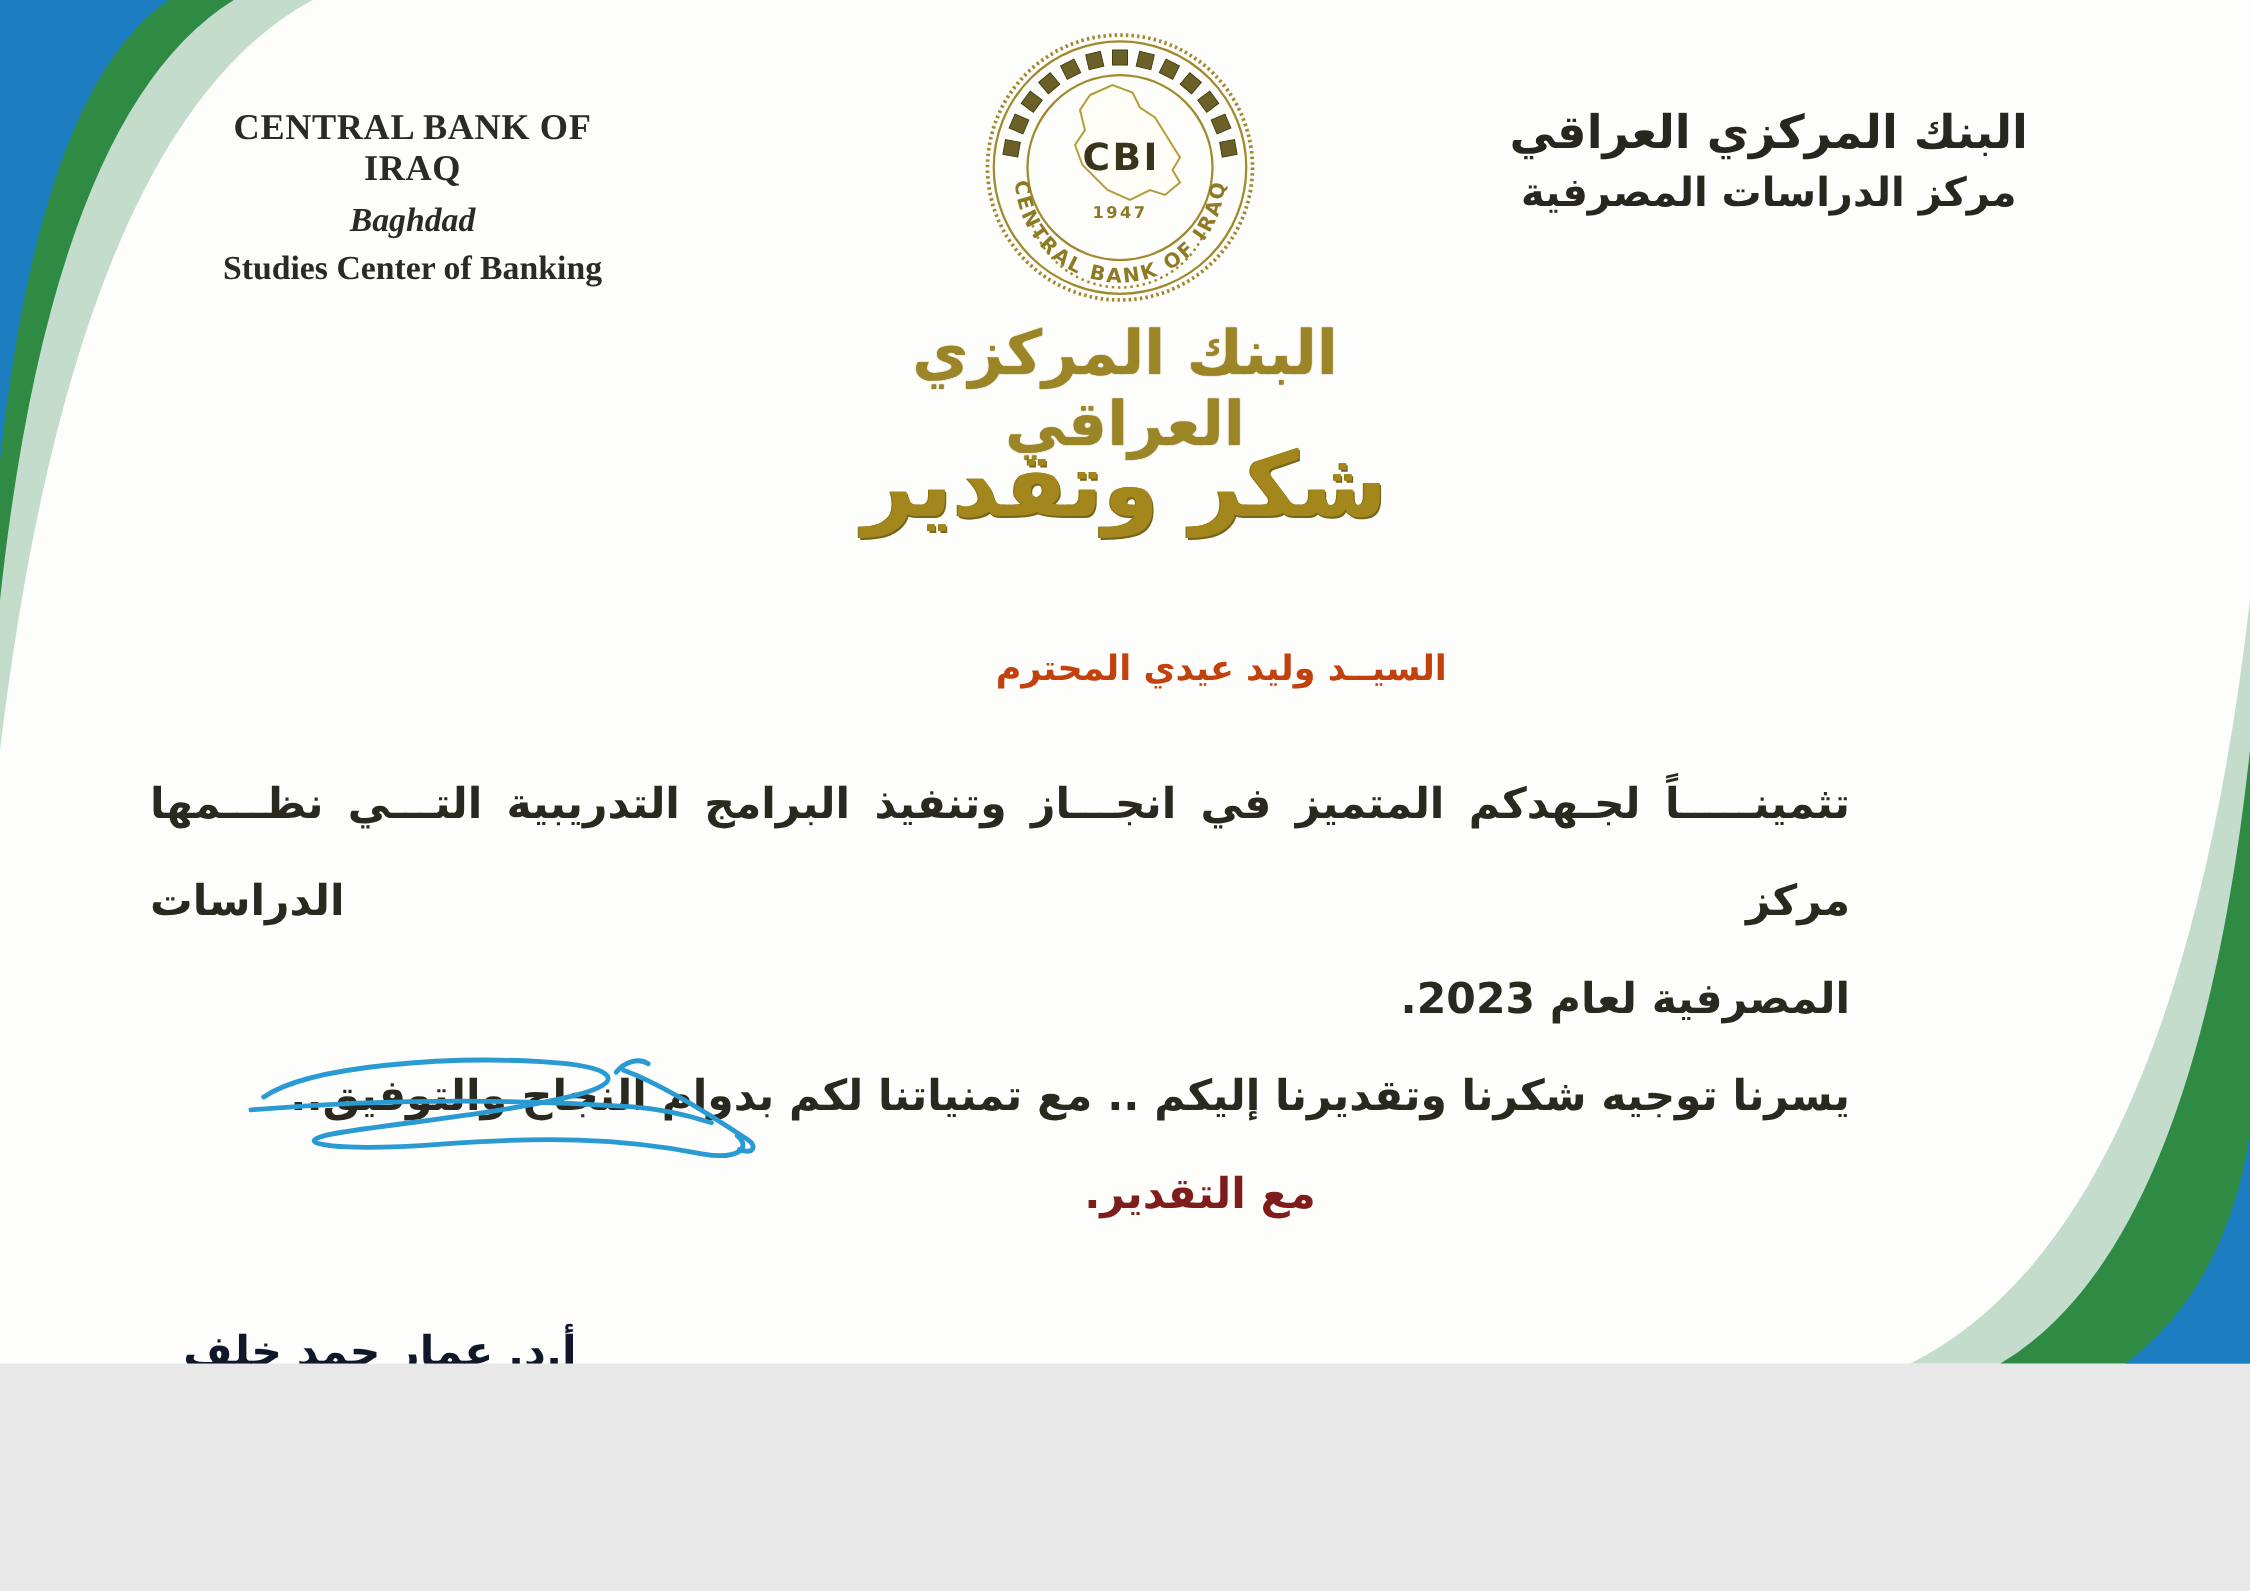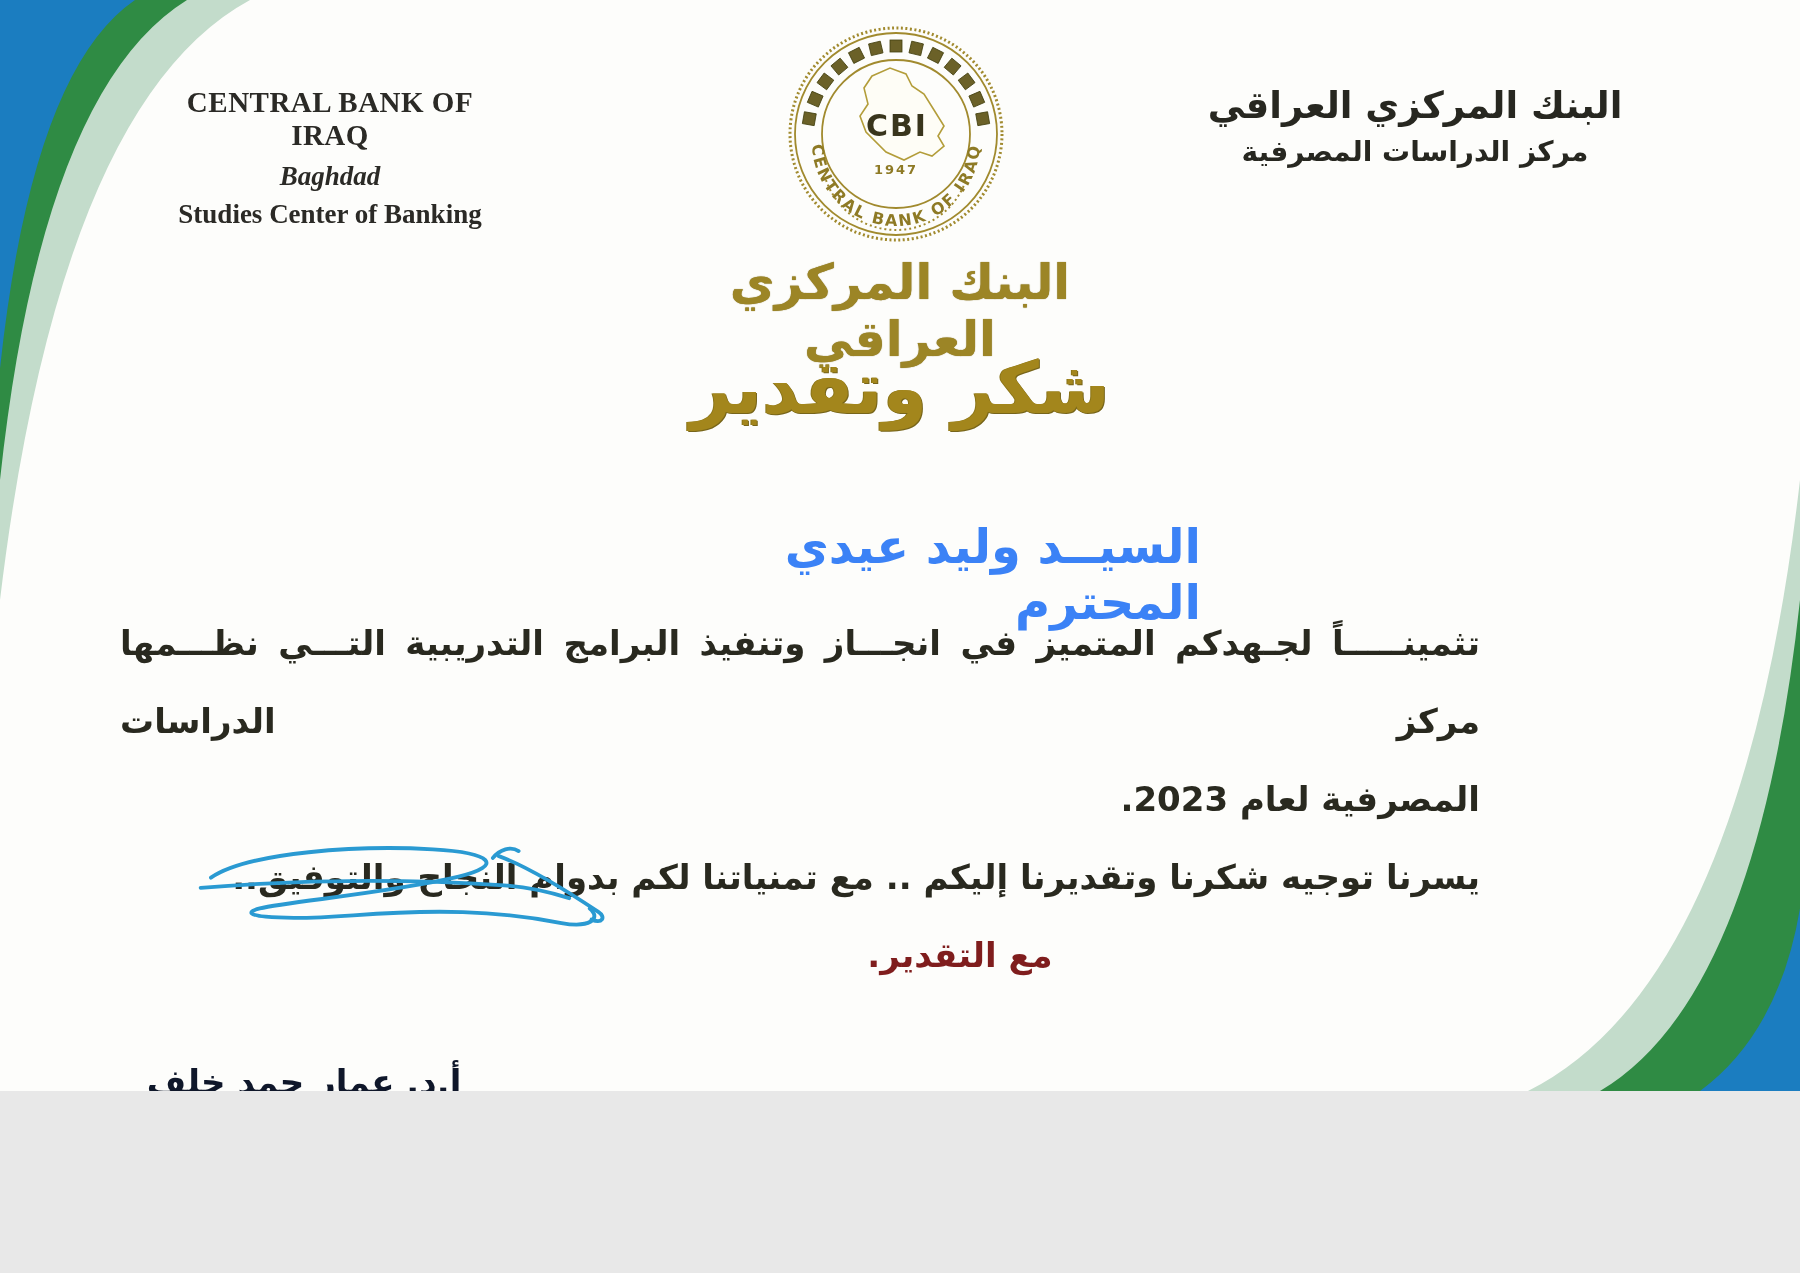--- a/index.html
+++ b/index.html
@@ -10,34 +10,34 @@
   .hdr-left{position:absolute;left:150px;top:86px;width:360px;text-align:center;
             font-family:"Liberation Serif",serif;font-weight:bold;color:#2b2a26;}
   .hdr-left .l1{font-size:29px;letter-spacing:.5px;}
   .hdr-left .l2{font-size:27px;margin-top:9px;font-style:italic;}
   .hdr-left .l3{font-size:27px;margin-top:7px;}
 
   .hdr-right{position:absolute;right:170px;top:84px;width:430px;text-align:center;
              direction:rtl;font-weight:bold;color:#272720;}
   .hdr-right .l1{font-size:37px;}
   .hdr-right .l2{font-size:34px;margin-top:10px;}
-  .hdr-right .l3{font-size:28px;margin-top:8px;}
+  .hdr-right .l3{font-size:32px;margin-top:8px;}
 
   .seal{position:absolute;left:786px;top:24px;width:220px;height:220px;}
 
   .kufic{position:absolute;left:690px;top:254px;width:420px;text-align:center;
          font-size:49px;font-weight:bold;color:#9c8526;letter-spacing:-1px;
          text-shadow:0 0 1px #7d6a1c;}
 
   .cert-title{position:absolute;left:640px;top:346px;width:520px;text-align:center;
          font-size:72px;font-weight:bold;color:#a3861c;
          text-shadow:1px 1px 0 #77651a, -1px 0 0 #8a7418;}
 
-  .addressee{position:absolute;left:753px;top:518px;width:448px;text-align:right;
-         direction:rtl;font-size:48px;font-weight:bold;color:#3b82f6;}
+  .addressee{position:absolute;left:753px;top:518px;width:448px;text-align:center;
+         direction:rtl;font-size:28px;font-weight:bold;color:#c2410c;}
 
   .body-text{position:absolute;left:120px;top:604px;width:1360px;direction:rtl;
          font-size:34px;font-weight:bold;color:#29291f;line-height:78px;}
   .body-text .l1{text-align:justify;text-align-last:justify;}
   .body-text .l2,.body-text .l3{text-align:right;}
   .body-text .closing{text-align:center;padding-left:320px;color:#7f1d1d;}
 
   .sig-block{position:absolute;left:88px;top:1062px;width:432px;text-align:center;
          direction:rtl;font-weight:bold;color:#0f172a;}
   .sig-block .name{font-size:34px;}

